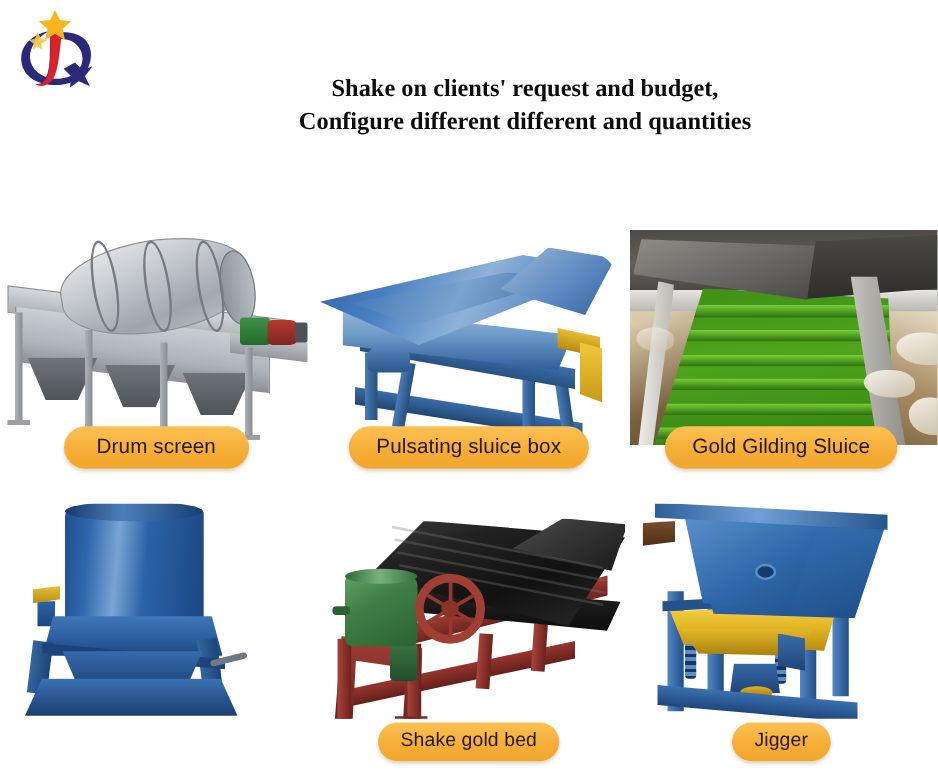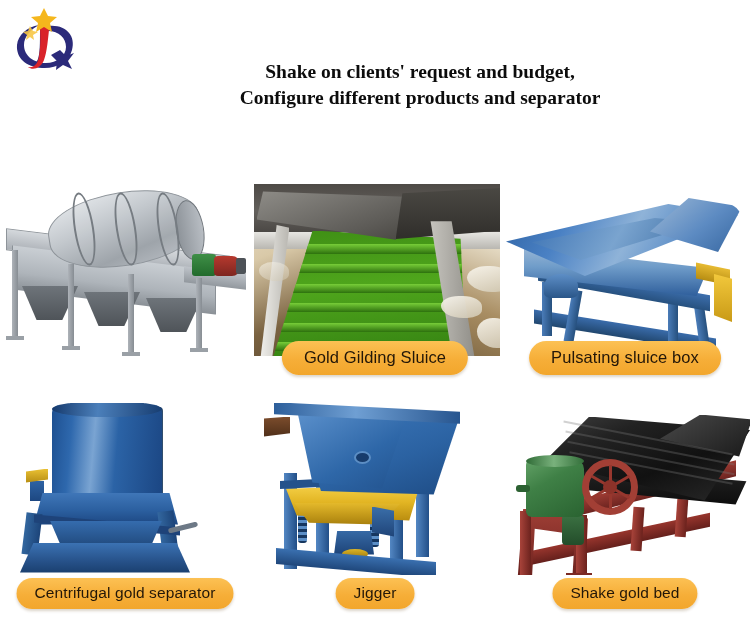--- a/index.html
+++ b/index.html
@@ -673,21 +673,21 @@
 
     <path d="M36 2 L40 10 L49 11 L42 17 L44 26 L36 21 L28 26 L30 17 L23 11 L32 10 Z" fill="#f5b71d"></path>
 
     <path d="M22 20 L25 25 L30 26 L25 29 L26 34 L22 31 L18 34 L19 29 L15 26 L20 25 Z" fill="#f7c646" opacity=".9"></path>
   </svg>
 </div>
 
 <div id="header-block">
   <div id="subtitle-block">
     <div>Shake on clients' request and budget,</div>
-    <div>Configure different products and separator</div>
+    <div>Configure different different and quantities</div>
   </div>
 </div>
 
 <div id="product-grid">
 
   <div class="product-cell row1">
     <div class="product-figure">
       <div class="product-stage">
         <div class="drum-deck"></div>
         <div class="drum-skirt"></div>
@@ -706,49 +706,21 @@
         <div class="drum-leg l1"></div>
           <div class="drum-leg l2"></div>
         <div class="drum-leg l3"></div>
           <div class="drum-leg l4"></div>
         <div class="drum-foot f1"></div>
           <div class="drum-foot f2"></div>
         <div class="drum-foot f3"></div>
           <div class="drum-foot f4"></div>
       </div>
     </div>
-  </div>
-
-  <div class="product-cell row1">
-    <div class="product-figure">
-      <div class="sluice-photo">
-        <div class="sl-ground-left"></div>
-        <div class="sl-ground-right"></div>
-        <div class="sl-topband"></div>
-        <div class="sl-topband2"></div>
-        <div class="sl-deck">
-          <div class="sl-riffle" style="left:2%;top:10%;width:96%"></div>
-          <div class="sl-riffle" style="left:0;top:24%;width:98%"></div>
-          <div class="sl-riffle" style="left:0;top:38%;width:99%"></div>
-          <div class="sl-riffle" style="left:0;top:52%;width:100%"></div>
-          <div class="sl-riffle" style="left:0;top:66%;width:100%"></div>
-          <div class="sl-riffle" style="left:0;top:80%;width:100%"></div>
-
-        </div>
-        <div class="sl-chute"></div>
-        <div class="sl-chute-right"></div>
-        <div class="sl-rail-left"></div>
-        <div class="sl-rail-right"></div>
-        <div class="sl-white-rock" style="left:84%;top:44%;width:18%;height:14%"></div>
-        <div class="sl-white-rock" style="left:74%;top:60%;width:16%;height:12%"></div>
-        <div class="sl-white-rock" style="left:88%;top:72%;width:14%;height:16%"></div>
-        <div class="sl-white-rock" style="left:2%;top:42%;width:12%;height:10%;opacity:.55"></div>
-      </div>
-    </div>
-    <div class="product-label">Gold Gilding Sluice</div>
+    <div class="product-label wide">Drum screen</div>
   </div>
 
   <div class="product-cell row1">
     <div class="product-figure">
       <div class="product-stage">
         <div class="ps-base"></div>
         <div class="ps-leg a"></div>
           <div class="ps-leg b"></div>
         <div class="ps-leg c"></div>
           <div class="ps-leg d"></div>
@@ -758,65 +730,67 @@
         <div class="ps-inner-rail"></div>
         <div class="ps-lip"></div>
         <div class="ps-pivot"></div>
         <div class="ps-yellow2"></div>
         <div class="ps-yellow"></div>
       </div>
     </div>
     <div class="product-label">Pulsating sluice box</div>
   </div>
 
+  <div class="product-cell row1">
+    <div class="product-figure">
+      <div class="sluice-photo">
+        <div class="sl-ground-left"></div>
+        <div class="sl-ground-right"></div>
+        <div class="sl-topband"></div>
+        <div class="sl-topband2"></div>
+        <div class="sl-deck">
+          <div class="sl-riffle" style="left:2%;top:10%;width:96%"></div>
+          <div class="sl-riffle" style="left:0;top:24%;width:98%"></div>
+          <div class="sl-riffle" style="left:0;top:38%;width:99%"></div>
+          <div class="sl-riffle" style="left:0;top:52%;width:100%"></div>
+          <div class="sl-riffle" style="left:0;top:66%;width:100%"></div>
+          <div class="sl-riffle" style="left:0;top:80%;width:100%"></div>
+
+        </div>
+        <div class="sl-chute"></div>
+        <div class="sl-chute-right"></div>
+        <div class="sl-rail-left"></div>
+        <div class="sl-rail-right"></div>
+        <div class="sl-white-rock" style="left:84%;top:44%;width:18%;height:14%"></div>
+        <div class="sl-white-rock" style="left:74%;top:60%;width:16%;height:12%"></div>
+        <div class="sl-white-rock" style="left:88%;top:72%;width:14%;height:16%"></div>
+        <div class="sl-white-rock" style="left:2%;top:42%;width:12%;height:10%;opacity:.55"></div>
+      </div>
+    </div>
+    <div class="product-label">Gold Gilding Sluice</div>
+  </div>
+
   <div class="product-cell row2">
     <div class="product-figure">
       <div class="product-stage">
         <div class="cf-hose"></div>
         <div class="cf-bowl"></div>
         <div class="cf-bowl-rim"></div>
         <div class="cf-yellow-arm"></div>
         <div class="cf-yellow"></div>
         <div class="cf-collar"></div>
         <div class="cf-leg lft"></div>
         <div class="cf-leg rgt"></div>
         <div class="cf-cross"></div>
         <div class="cf-mid"></div>
         <div class="cf-handle"></div>
         <div class="cf-pipe"></div>
         <div class="cf-base"></div>
       </div>
     </div>
-    <div class="product-label">Centrifugal gold separator</div>
-  </div>
-
-  <div class="product-cell row2">
-    <div class="product-figure">
-      <div class="product-stage">
-        <div class="jg-col c1"></div>
-          <div class="jg-col c2"></div>
-        <div class="jg-col c3"></div>
-          <div class="jg-col c4"></div>
-        <div class="jg-spring s1"></div>
-          <div class="jg-spring s2"></div>
-        <div class="jg-yellow-tank"></div>
-        <div class="jg-yellow-tank2"></div>
-        <div class="jg-rail"></div>
-        <div class="jg-brown"></div>
-        <div class="jg-hopper"></div>
-        <div class="jg-hopper-face"></div>
-        <div class="jg-topedge"></div>
-        <div class="jg-port"></div>
-        <div class="jg-arm"></div>
-        <div class="jg-drive"></div>
-        <div class="jg-disc"></div>
-        <div class="jg-base"></div>
-      </div>
-    </div>
-    <div class="product-label xwide">Jigger</div>
   </div>
 
   <div class="product-cell row2">
     <div class="product-figure">
       <div class="product-stage">
         <div class="sb-frame-main"></div>
         <div class="sb-frame-low"></div>
         <div class="sb-leg g3"></div>
           <div class="sb-leg g4"></div>
         <div class="sb-deck-side"></div>
@@ -837,13 +811,39 @@
         <div class="sb-wheel"></div>
         <div class="sb-spoke" style="transform:rotate(0deg)"></div>
         <div class="sb-spoke" style="transform:rotate(60deg)"></div>
         <div class="sb-spoke" style="transform:rotate(120deg)"></div>
         <div class="sb-wheel-hub"></div>
       </div>
     </div>
     <div class="product-label">Shake gold bed</div>
   </div>
 
+  <div class="product-cell row2">
+    <div class="product-figure">
+      <div class="product-stage">
+        <div class="jg-col c1"></div>
+          <div class="jg-col c2"></div>
+        <div class="jg-col c3"></div>
+          <div class="jg-col c4"></div>
+        <div class="jg-spring s1"></div>
+          <div class="jg-spring s2"></div>
+        <div class="jg-yellow-tank"></div>
+        <div class="jg-yellow-tank2"></div>
+        <div class="jg-rail"></div>
+        <div class="jg-brown"></div>
+        <div class="jg-hopper"></div>
+        <div class="jg-hopper-face"></div>
+        <div class="jg-topedge"></div>
+        <div class="jg-port"></div>
+        <div class="jg-arm"></div>
+        <div class="jg-drive"></div>
+        <div class="jg-disc"></div>
+        <div class="jg-base"></div>
+      </div>
+    </div>
+    <div class="product-label xwide">Jigger</div>
+  </div>
+
 </div>
 
 </body></html>

